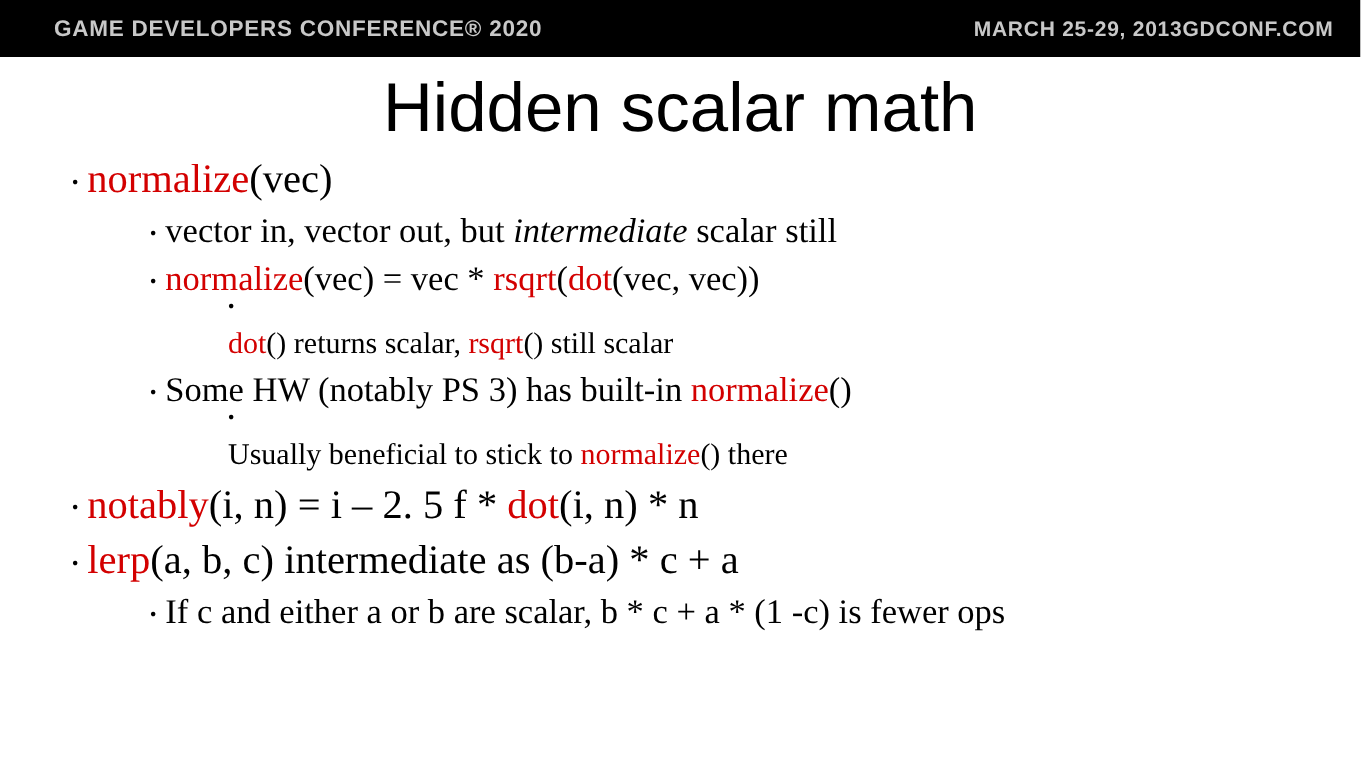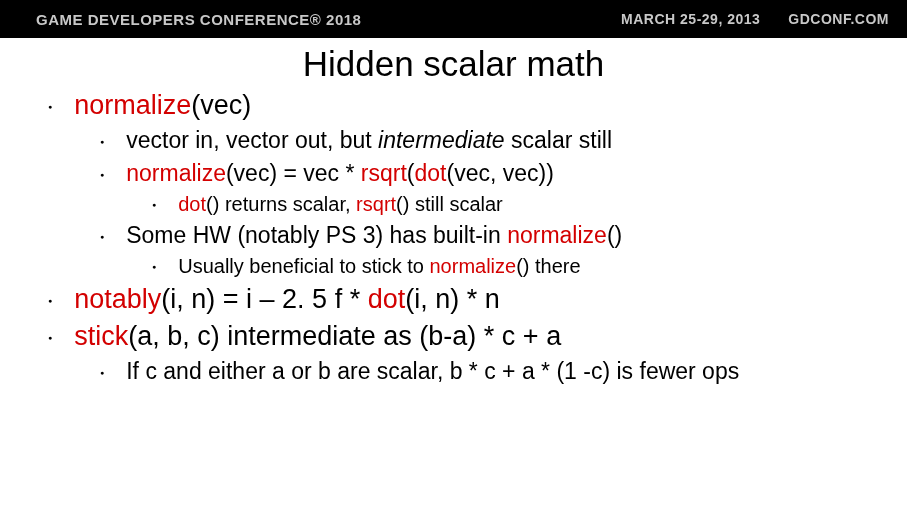--- a/index.html
+++ b/index.html
@@ -18,54 +18,53 @@
     color: #c8c8c8;
     font-size: 15px;
     letter-spacing: 0.5px;
     font-weight: bold;
   }
   .header-right {
     color: #c8c8c8;
     font-size: 14px;
     letter-spacing: 0.5px;
     display: flex;
-    gap: 28px;
     font-weight: bold;
   }
   .slide {
     width: 100%;
     padding: 6px 0 0 0;
   }
   .title {
     text-align: center;
-    font-size: 35px;
+    font-size: 46px;
     font-weight: normal;
     margin-bottom: 4px;
   }
   ul { list-style: none; }
   .b1 { padding-left: 48px; }
   .b2 { padding-left: 100px; }
   .b3 { padding-left: 152px; }
-  li { display: flex; align-items: baseline; gap: 22px; }
+  li { display: flex; align-items: baseline; gap: 6px; font-family: Liberation Serif, serif; }
   .dot { font-size: 7px; line-height: 1; flex-shrink: 0; position: relative; }
   .l1 { font-size: 27px; margin-top: 6px; margin-bottom: 6px; }
   .l1 .dot { top: -5px; }
   .l2 { font-size: 23px; margin-top: 6px; margin-bottom: 6px; }
   .l2 .dot { top: -4px; }
-  .l3 { font-size: 20px; margin-top: 4px; margin-bottom: 4px; }
+  .l3 { font-size: 20px; margin-top: 4px; margin-bottom: 4px; flex-direction: column; }
   .l3 .dot { top: -4px; }
   .fn { color: #d30000; }
   .em { font-style: italic; }
   .txt span { white-space: pre-wrap; }
 </style>
 </head>
 <body>
 
 <div class="header">
-  <div class="header-left">GAME DEVELOPERS CONFERENCE® 2018</div>
+  <div class="header-left">GAME DEVELOPERS CONFERENCE® 2020</div>
   <div class="header-right">
     <span>MARCH 25-29, 2013</span>
     <span>GDCONF.COM</span>
   </div>
 </div>
 
 <div class="slide">
   <div class="title">Hidden scalar math</div>
 
   <ul class="b1">
@@ -107,21 +106,21 @@
     </li>
   </ul>
 
   <ul class="b1">
     <li class="l1">
       <span class="dot">●</span>
       <span class="txt"><span class="fn">notably</span><span>(i, n) = i – 2. 5 f * </span><span class="fn">dot</span><span>(i, n) * n</span></span>
     </li>
     <li class="l1">
       <span class="dot">●</span>
-      <span class="txt"><span class="fn">stick</span><span>(a, b, c) intermediate as (b-a) * c + a</span></span>
+      <span class="txt"><span class="fn">lerp</span><span>(a, b, c) intermediate as (b-a) * c + a</span></span>
     </li>
   </ul>
 
   <ul class="b2">
     <li class="l2">
       <span class="dot">●</span>
       <span class="txt">If c and either a or b are scalar, b * c + a * (1 -c) is fewer ops</span>
     </li>
   </ul>
 

